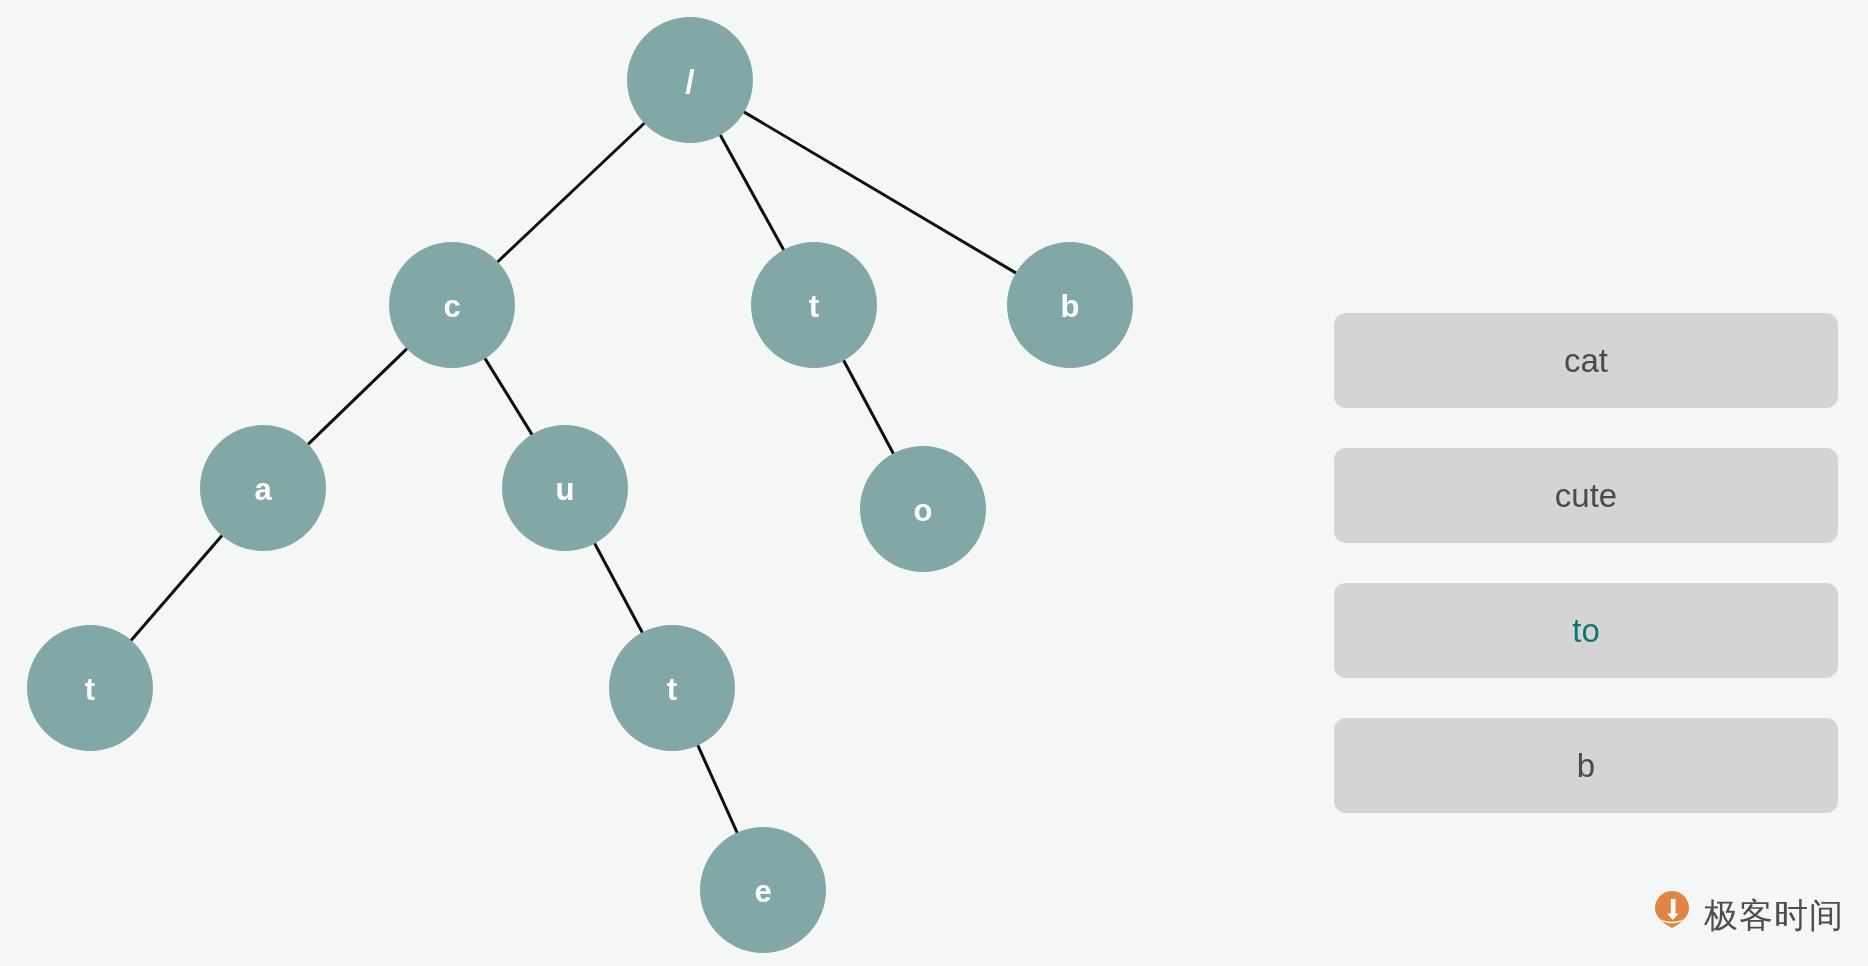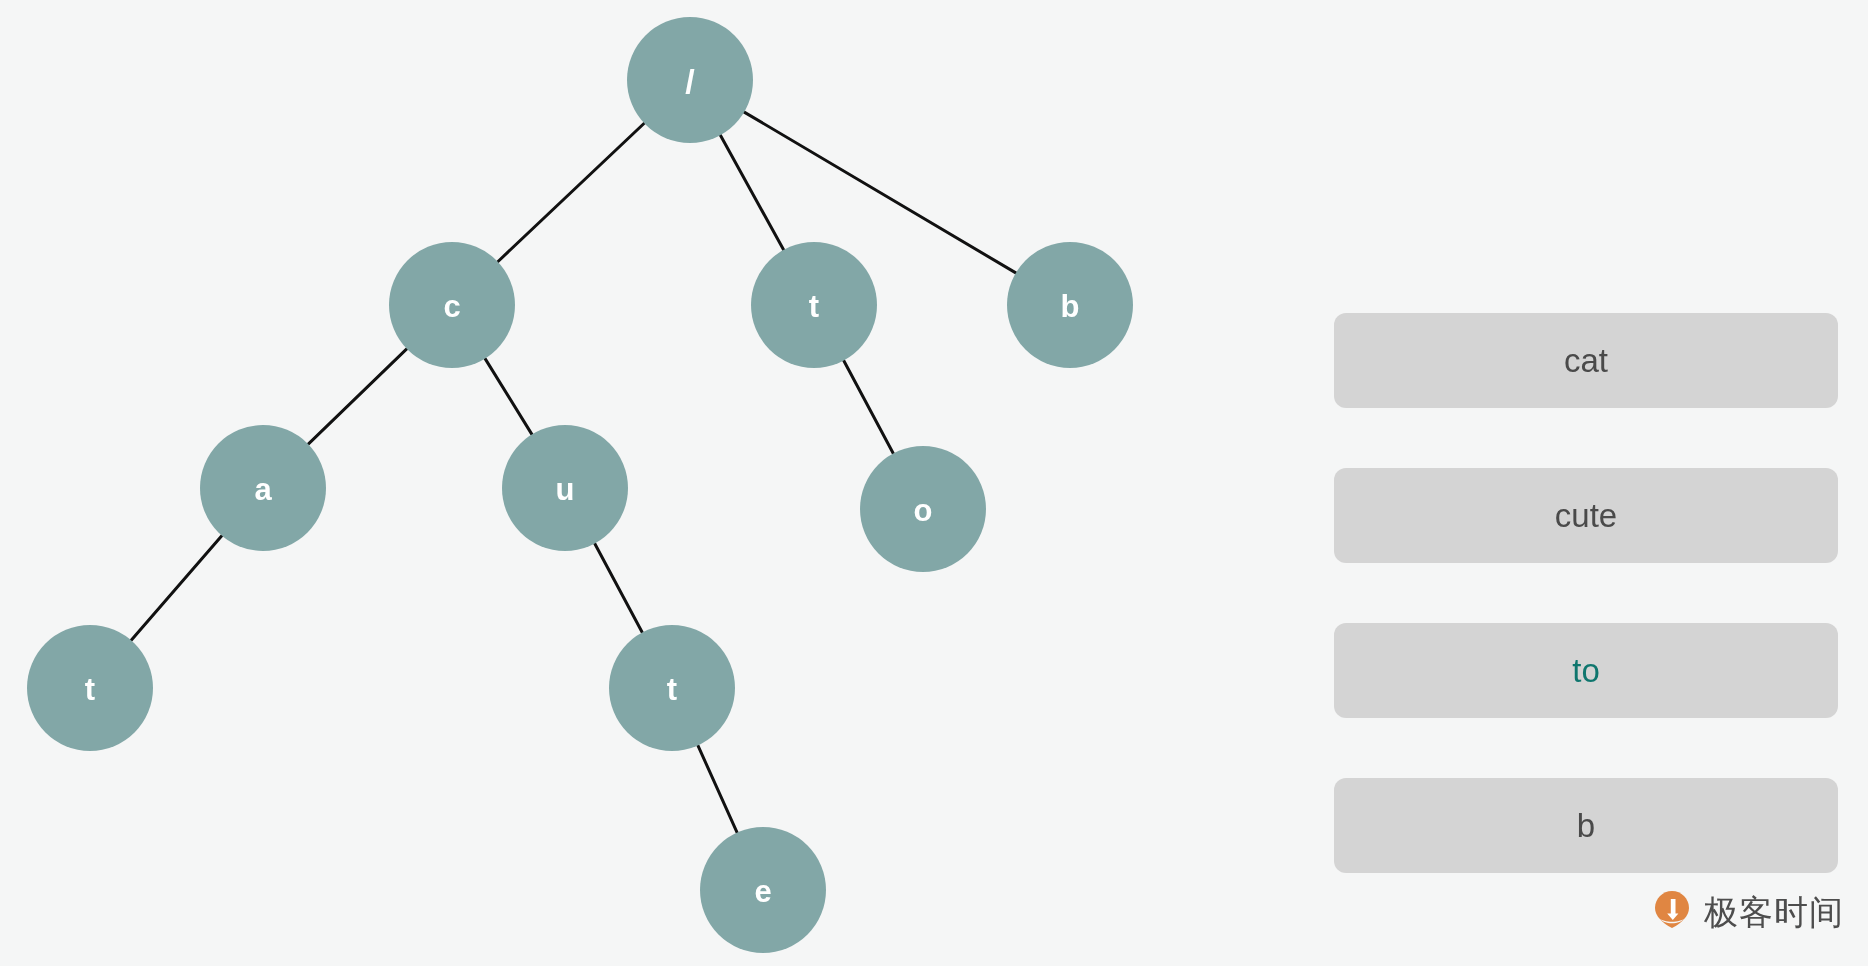--- a/index.html
+++ b/index.html
@@ -46,21 +46,21 @@
     font-size: 34px;
     font-weight: bold;
   }
   #word-list {
     position: absolute;
     left: 1334px;
     top: 313px;
     width: 504px;
     display: flex;
     flex-direction: column;
-    gap: 60px;
+    gap: 40px;
   }
   .word-button {
     width: 504px;
     height: 95px;
     background: #d4d4d4;
     border-radius: 12px;
     border: none;
     display: flex;
     align-items: center;
     justify-content: center;
@@ -81,21 +81,21 @@
   }
   #watermark .logo-mark {
     width: 40px;
     height: 40px;
     position: relative;
   }
   #watermark .logo-mark svg {
     display: block;
   }
   #watermark .logo-text {
-    font-family: Liberation Mono, monospace;
+    font-family: Liberation Sans, sans-serif;
     font-size: 34px;
     color: #4d4d4d;
     letter-spacing: 1px;
     line-height: 1;
     margin-top: 13px;
   }
 </style>
 </head>
 <body>
 

